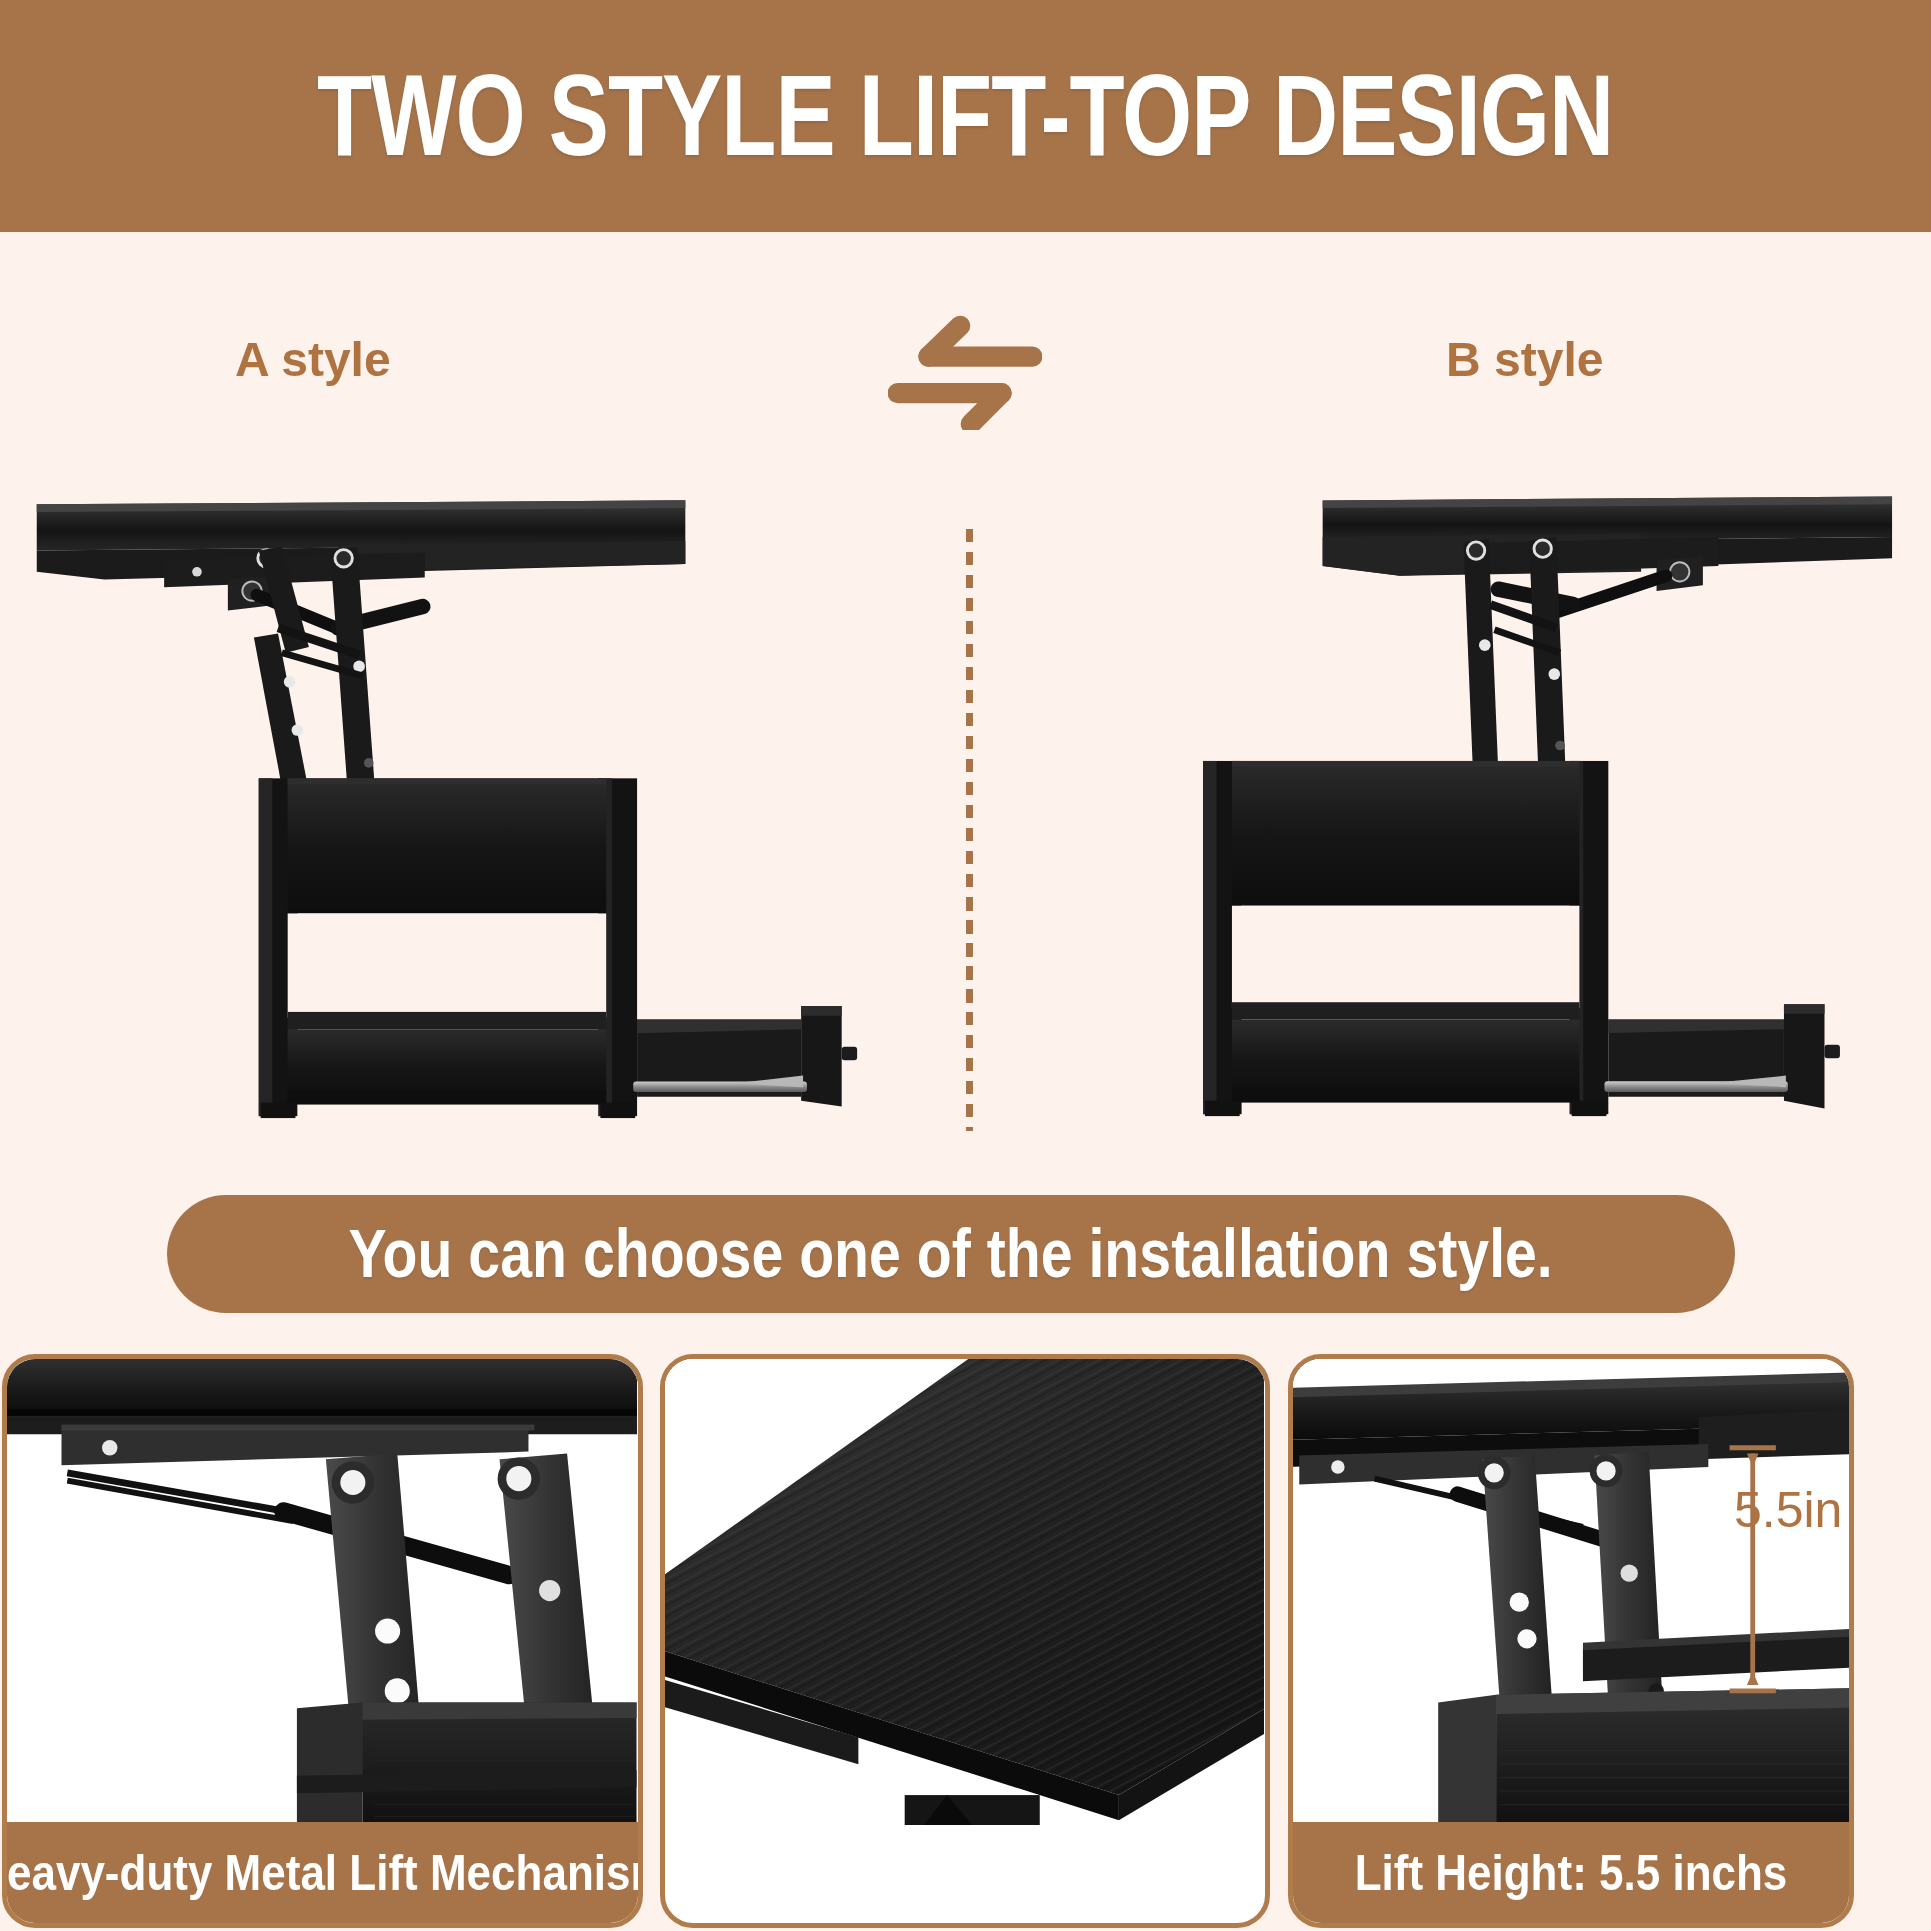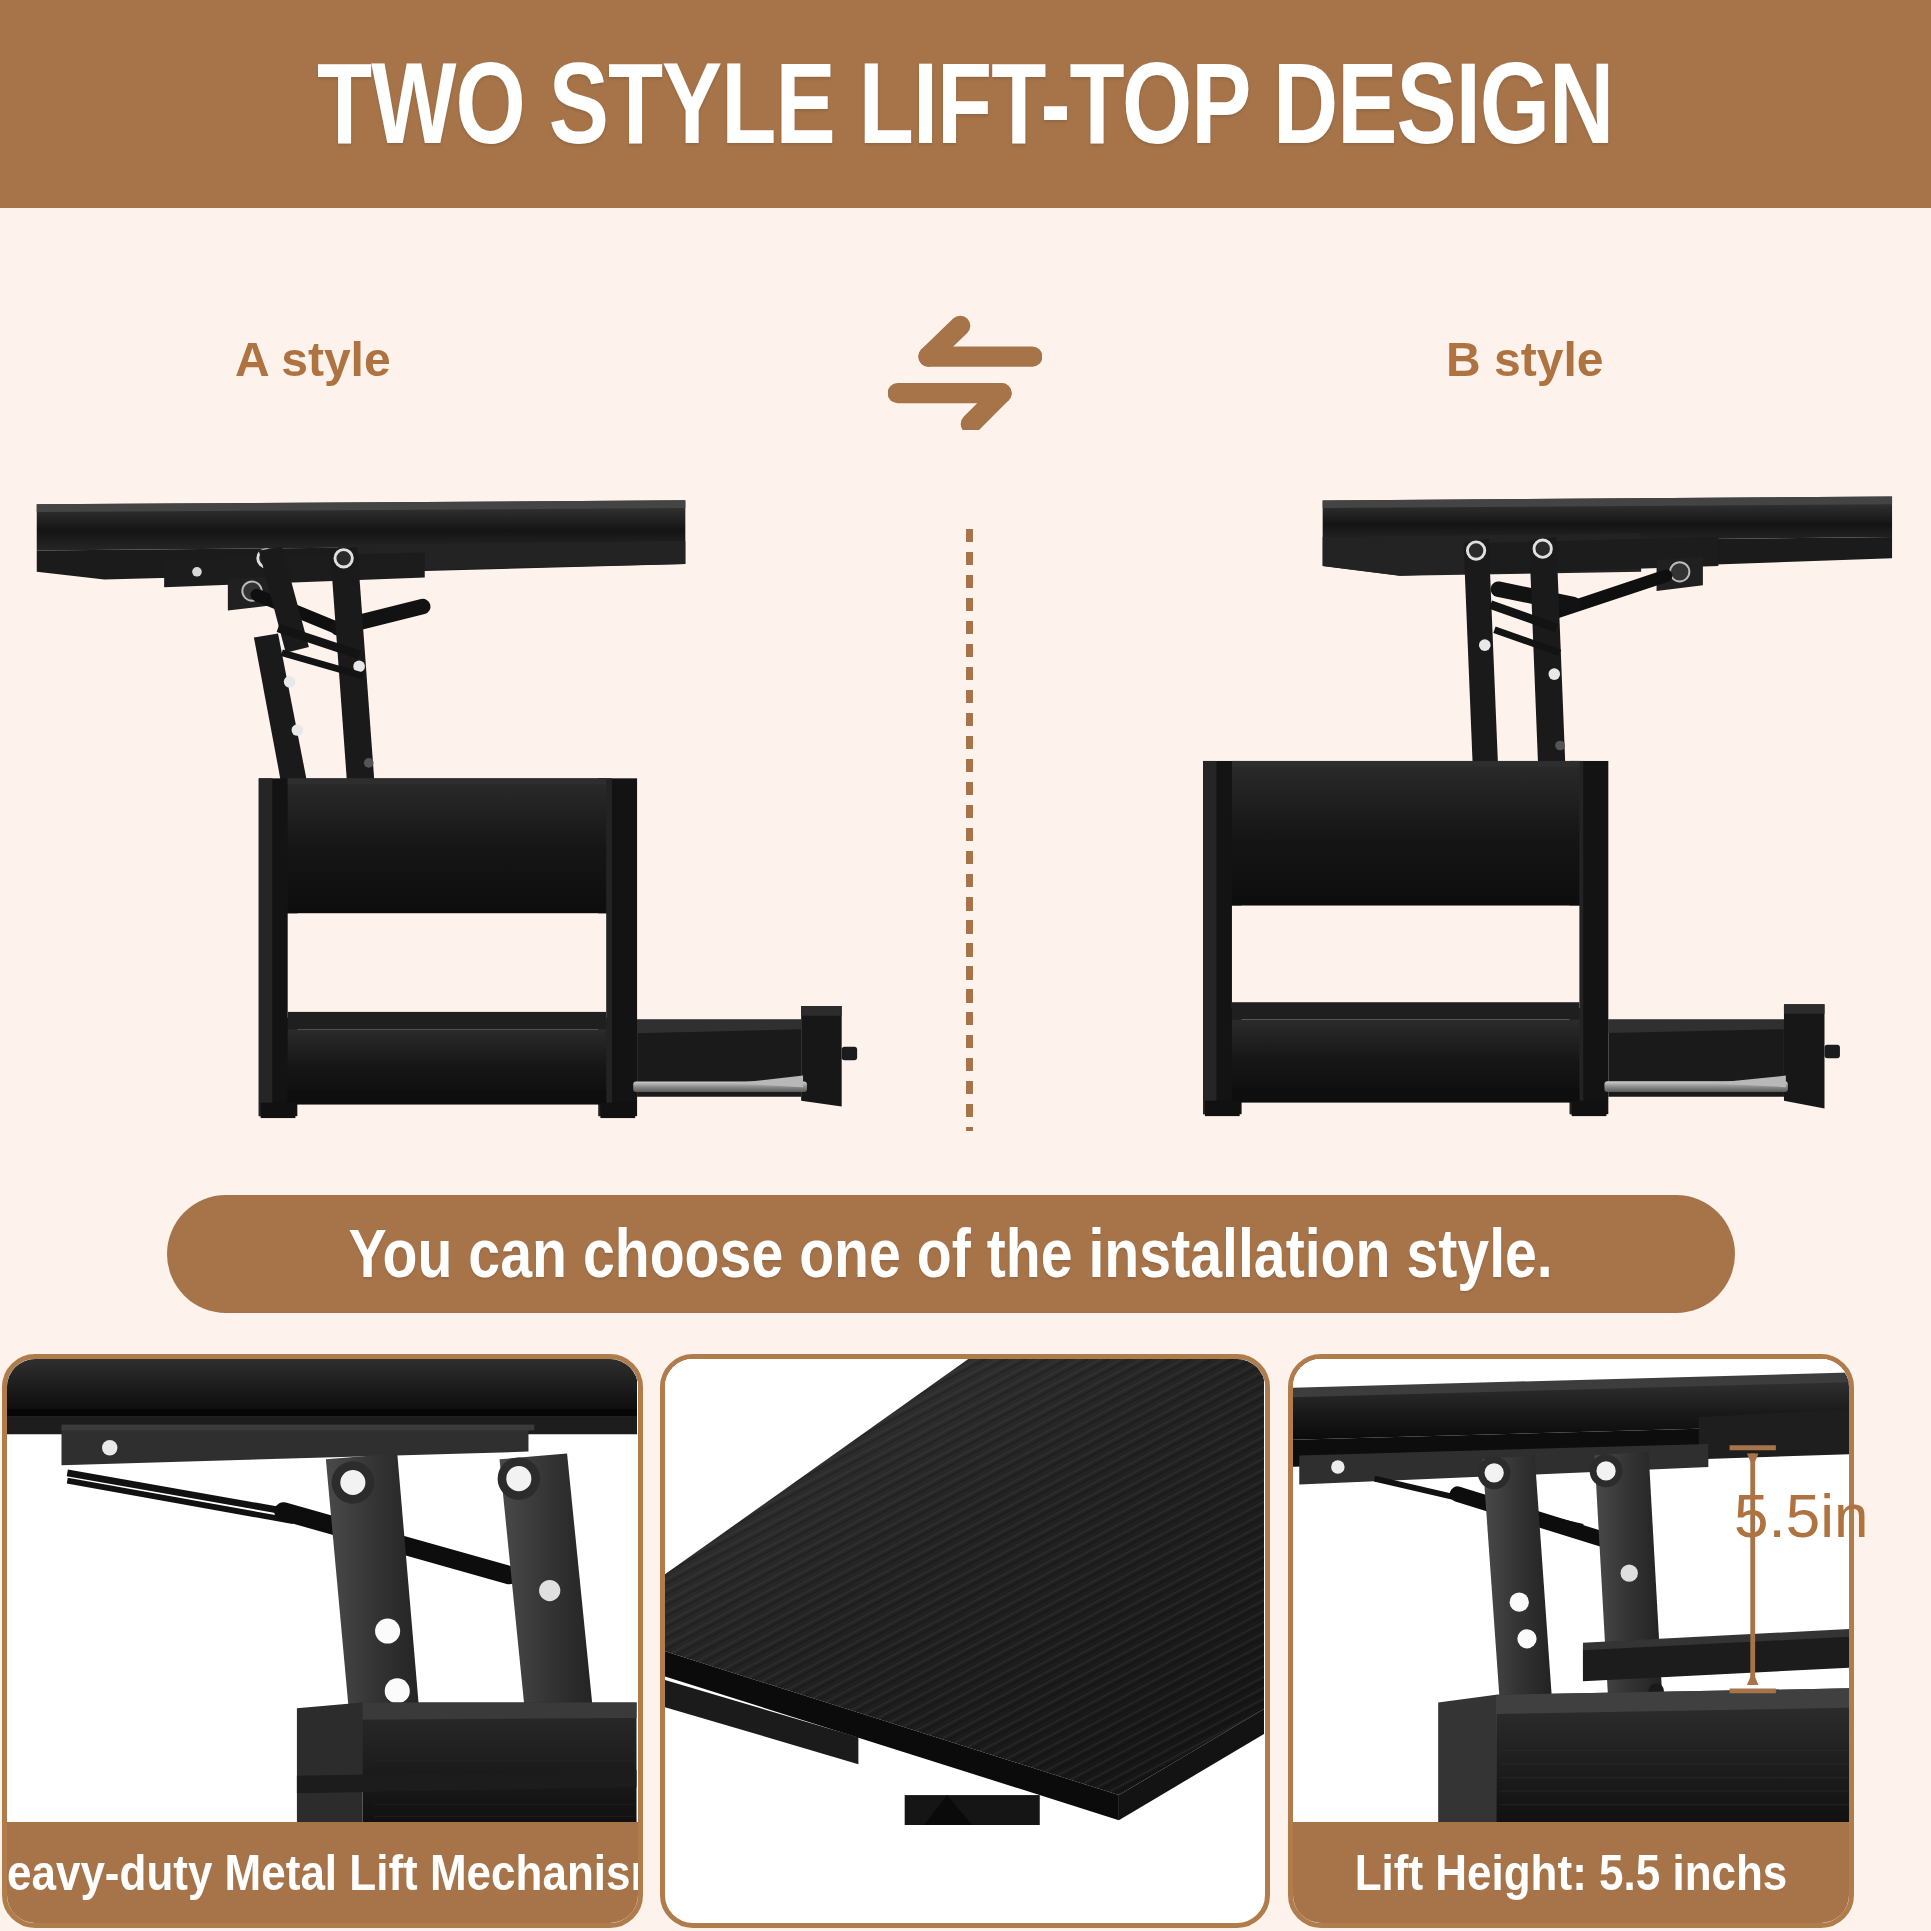--- a/index.html
+++ b/index.html
@@ -17,21 +17,21 @@
     width: 1931px;
     height: 1931px;
     background: #FDF3EC;
   }
 
   
   .header-band {
     position: absolute;
     left: 0; top: 0;
     width: 1931px;
-    height: 208px;
+    height: 232px;
     background: #A7744A;
     display: flex;
     align-items: center;
     justify-content: center;
   }
   .header-title {
     color: #FFFFFF;
     font-size: 94px;
     font-weight: bold;
     letter-spacing: -1px;
@@ -140,21 +140,21 @@
     transform: scaleY(1.14);
     white-space: nowrap;
   }
 
   
   #measure-label {
     position: absolute;
     left: 1734px;
     top: 1485px;
     color: #AE7341;
-    font-size: 62px;
+    font-size: 50px;
     font-weight: 500;
     line-height: 1;
     white-space: nowrap;
   }
 </style>
 </head>
 <body>
 
 <div id="page">
 

